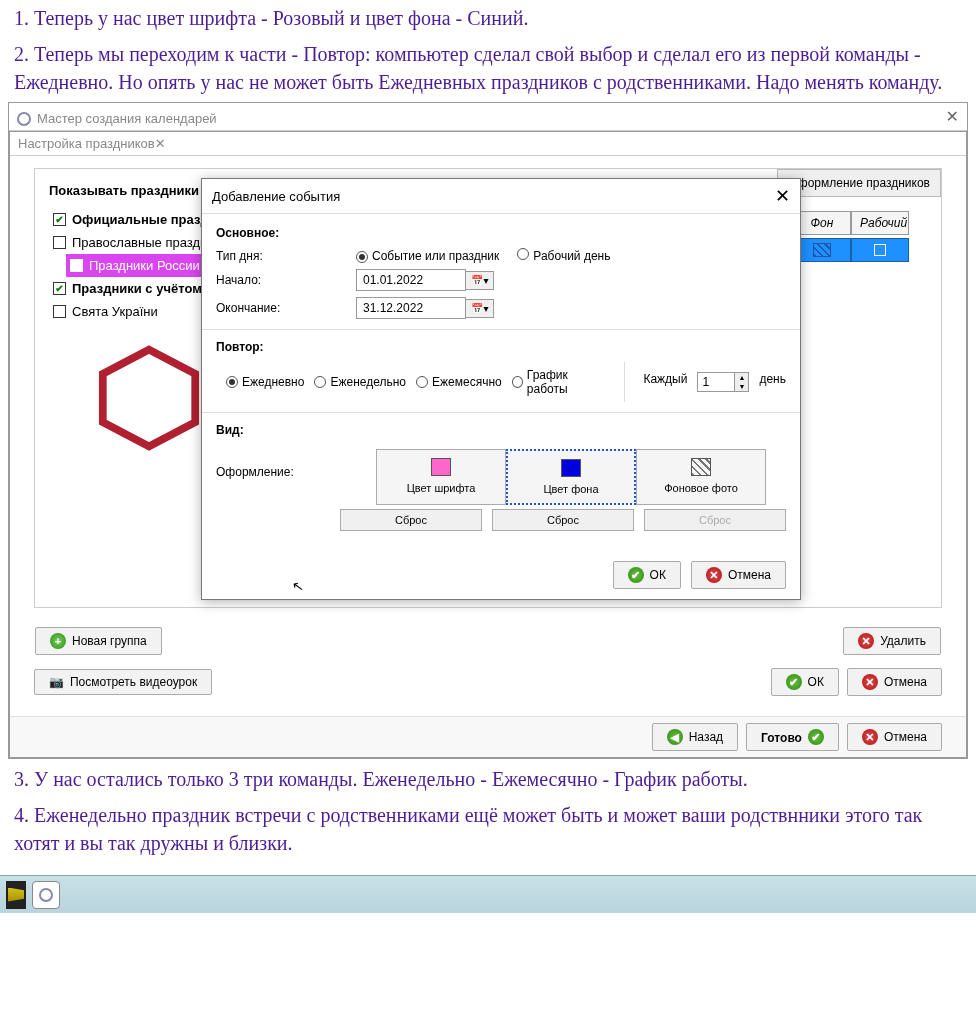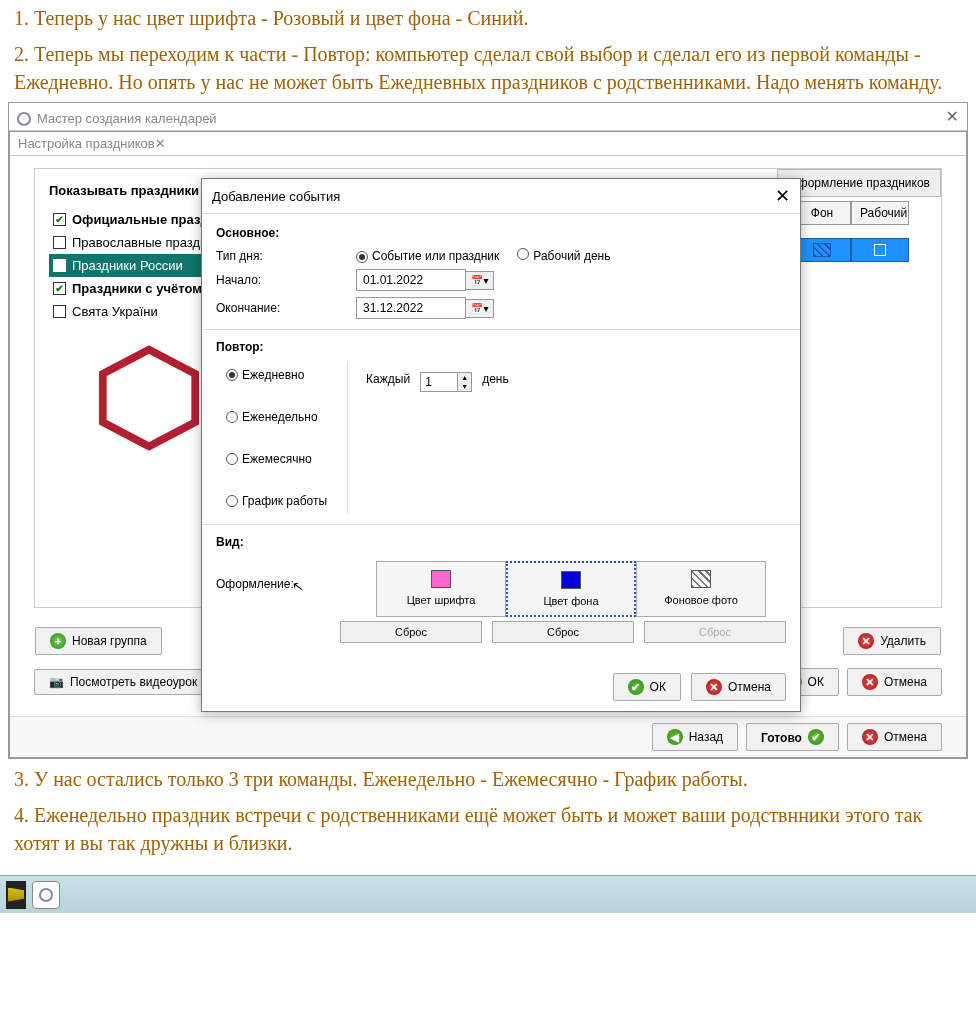--- a/index.html
+++ b/index.html
@@ -1,37 +1,37 @@
 <!DOCTYPE html>
 <html><head>
 <meta charset="utf-8">
 <style>
 * { box-sizing: border-box; margin: 0; padding: 0; }
 body { font-family: Tahoma, Arial, sans-serif; font-size: 13px; background: #fff; width: 976px; }
-.doc-text { font-family: Georgia, serif; font-size: 20px; padding: 4px 14px; line-height: 1.4; color: #a16207; }
+.doc-text { font-family: Georgia, serif; font-size: 20px; padding: 4px 14px; line-height: 1.4; color: #4c1d95; }
 .app-window { border: 1px solid #999; background: #fff; margin: 2px 8px; position: relative; }
 .titlebar { display: flex; align-items: flex-end; padding: 4px 8px; color: #888; border-bottom: 1px solid #ccc; font-size: 13px; }
 .titlebar .close-x { margin-left: auto; font-size: 16px; color: #666; cursor: pointer; }
 .gear-icon { display:inline-block; width:14px; height:14px; border:2px solid #88a; border-radius:50%; margin-right:6px; position:relative; }
 .subwindow { border: 1px solid #999; background: #fff; margin: 0; }
 .settings-title { padding: 4px 8px; color: #888; border-bottom: 1px solid #ccc; font-size: 13px; display:flex; }
 .body-panel { padding: 12px 24px 20px 24px; background: #fff; }
 .groupbox { border: 1px solid #ccc; padding: 14px; background: #fff; position: relative; }
 .section-label { font-weight: bold; font-size: 13px; margin-bottom: 8px; }
 .category-list { margin-top: 10px; }
 .cat-item { display:flex; align-items:center; padding: 4px 4px; gap: 6px; font-size: 13px; }
-.cat-item.selected { background: #0f766e; color: #fff; }
+.cat-item.selected { background: #d946ef; color: #fff; margin-left: 17px; }
 .cat-item.bold { font-weight: bold; }
 .chk { width: 13px; height: 13px; border: 1px solid #333; display: inline-flex; align-items: center; justify-content: center; background: #fff; font-size: 10px; color: #0a7a0a; }
 .chk.unchecked { color: transparent; }
 .chk.whiteborder { border-color:#fff; }
 .hexagon { margin: 20px auto 0; width: 110px; height: 110px; display:flex; align-items:center; justify-content:center; }
 .hexagon svg { width:100%; height:100%; }
 .right-tab { position: absolute; right: 0; top: 0; background: #efefef; border: 1px solid #bbb; padding: 6px 10px; font-size: 12px; }
-.grid-header { position:absolute; right:32px; top:32px; display:flex; }
+.grid-header { position:absolute; right:32px; top:42px; display:flex;font-style:italic; }
 .grid-header .cell { border:1px solid #999; padding:4px 8px; font-size:12px; background:#f5f5f5; width:58px; text-align:center; }
 .grid-row { position:absolute; right:32px; top:69px; display:flex; }
 .grid-row .cell { border:1px solid #1a5fa8; padding:4px 8px; background:#1e90ff; width:58px; height:24px; display:flex; align-items:center; justify-content:center; }
 .hatch { width:18px; height:14px; background: repeating-linear-gradient(45deg,#2255aa,#2255aa 2px,transparent 2px,transparent 5px); border:1px solid #2255aa; }
 .sq-white { width:12px; height:12px; border:1px solid #fff; }
 .button-row { display:flex; gap:8px; align-items:center; margin-top:10px; }
 .btn { background: #f2f2f2; border: 1px solid #aaa; padding: 5px 14px; font-size: 12px; display: inline-flex; align-items: center; gap: 6px; cursor: pointer; border-radius: 2px; }
 .icon-circle { width:16px; height:16px; border-radius:50%; display:inline-flex; align-items:center; justify-content:center; font-size:11px; font-weight:bold; }
 .icon-green { background: radial-gradient(#6abf40,#2a8a10); color:#fff; }
 .icon-red { background: radial-gradient(#e05050,#b01010); color:#fff; }
@@ -46,21 +46,21 @@
 .form-row { display:flex; align-items:center; margin:6px 0; }
 .form-row .lbl { width:140px; }
 .radio-group { display:flex; gap:18px; align-items:center; }
 .radio { width:12px; height:12px; border:1px solid #555; border-radius:50%; display:inline-flex; align-items:center; justify-content:center; margin-right:4px; }
 .radio.checked::after { content:""; width:6px; height:6px; background:#333; border-radius:50%; }
 .text-input { border:1px solid #999; padding:3px 6px; width:380px; font-size:12px; background:#fff; }
 .date-input { border:1px solid #999; padding:3px 6px; width:110px; font-size:12px; background:#fff; }
 .date-btn { border:1px solid #999; border-left:none; padding:3px 5px; background:#f0f0f0; font-size:10px; }
 .divider { border-top:1px solid #ddd; margin:10px -14px; }
 .repeat-section { display:flex; gap:20px; }
-.repeat-radios { display:flex; flex-direction:column; gap:28px; padding:6px 0 6px 10px; }
+.repeat-radios { display:flex; flex-direction:row; gap:10px; padding:6px 0 6px 10px; }
 .repeat-radios label { display:flex; align-items:center; font-size:12px; }
 .repeat-right { border-left:1px solid #ddd; padding:10px 0 10px 18px; flex:1; display:flex; align-items:flex-start; gap:10px; }
 .spinner { display:inline-flex; border:1px solid #999; }
 .spinner input { width:36px; border:none; padding:2px 4px; font-size:12px; }
 .spinner .spins { display:flex; flex-direction:column; }
 .spinner .spins span { width:14px; height:9px; background:#eee; font-size:7px; text-align:center; line-height:9px; border-left:1px solid #999; }
 .style-boxes { display:flex; gap:0; margin-top:4px;padding-left:36px; }
 .style-box { width:130px; border:1px solid #aaa; background:#f5f5f5; display:flex; flex-direction:column; align-items:center; padding:8px 4px; font-size:11px; gap:6px; }
 .style-box.selected { border:2px dotted #2255cc; }
 .style-swatch { width:20px; height:18px; border:1px solid #555; }

